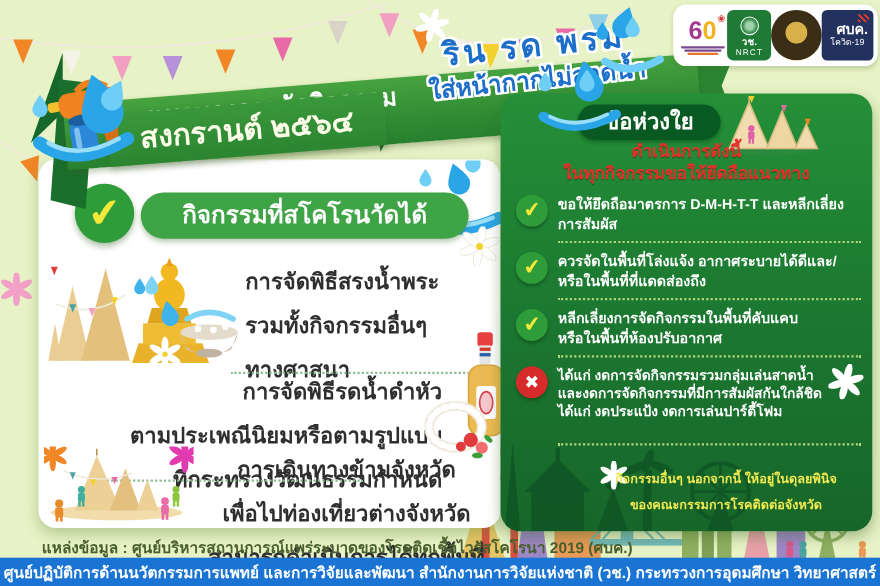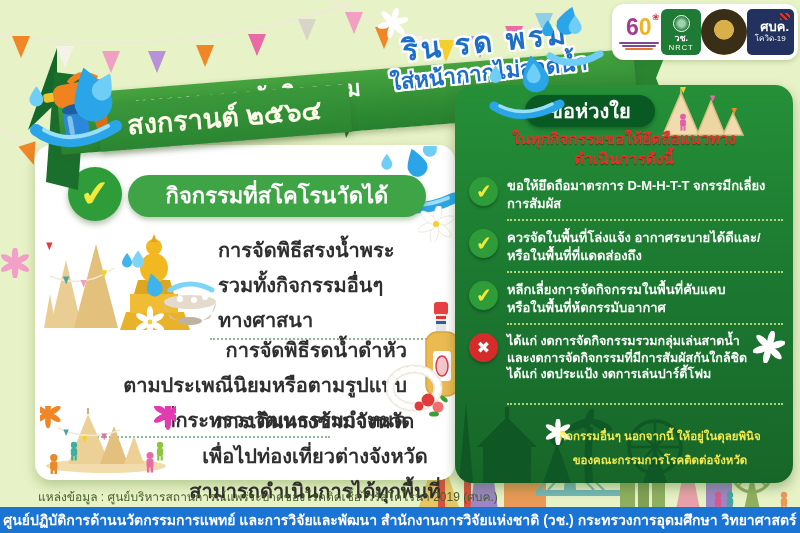--- a/index.html
+++ b/index.html
@@ -55,23 +55,23 @@
   
   .card{left:35px;top:145px;width:420px;height:335px;background:#fff;border-radius:16px;
     box-shadow:0 5px 12px rgba(90,130,50,.35);}
   .bigcheck{left:68px;top:167px;width:54px;height:54px;border-radius:50%;background:#2f9c3a;
     box-shadow:0 3px 6px rgba(40,90,30,.4);display:flex;align-items:center;justify-content:center;}
   .bigcheck span{color:#f2e93a;font-size:36px;font-weight:800;line-height:1;transform:rotate(-6deg);}
   .cardpill{left:128px;top:175px;width:298px;height:42px;border-radius:21px;background:#3fa446;
     box-shadow:0 3px 5px rgba(60,110,40,.35);color:#fff;text-align:center;font-size:22px;
     font-weight:800;line-height:42px;}
   .itemtxt{color:#2f2f2f;font-weight:800;}
-  .itemtxt p{margin:3px;font-size:20px;line-height:32px;font-family:Liberation Mono, monospace;}
+  .itemtxt p{margin:8px;font-size:20px;line-height:32px;}
   .dots-card{border-top:2.5px dotted #8cbd92;height:0;}
-  .source{left:38px;top:487px;font-size:12px;color:#49602e;font-weight:400;}
+  .source{left:38px;top:487px;font-size:14px;color:#49602e;font-weight:700;}
 
   
   .panel{left:455px;top:85px;width:338px;height:398px;border-radius:18px;overflow:hidden;
     background:linear-gradient(180deg,#259038 0%,#1c7a31 45%,#176629 100%);
     box-shadow:0 5px 12px rgba(60,100,40,.4);}
   .panelpill{left:70px;top:10px;width:130px;height:32px;border-radius:16px;background:#085a22;
     color:#fff;text-align:center;font-size:20px;font-weight:800;line-height:32px;
     box-shadow:0 2px 4px rgba(0,40,10,.4);}
   .intro{left:9px;top:44px;width:320px;text-align:center;color:#ea2f2a;font-weight:800;
     text-shadow:0 1px 0 rgba(0,0,0,.35);}
@@ -381,30 +381,30 @@
       <polygon points="86,26 76,48 96,48" fill="#f0dcae" stroke="#d9bc82" stroke-width="1.5"></polygon>
       <line x1="34" y1="6" x2="34" y2="0" stroke="#d9bc82" stroke-width="1.3"></line>
       <use href="#flg" x="112" y="0" fill="#f2d12e" transform="scale(.3)"></use>
       <use href="#flg" x="210" y="28" fill="#e86aa6" transform="scale(.3)"></use>
       <use href="#flg" x="282" y="70" fill="#f08626" transform="scale(.3)"></use>
       <use href="#prs" x="40" y="46" fill="#e060a8" transform="scale(.9)"></use>
       <use href="#prs" x="112" y="46" fill="#4aa3a0" transform="scale(1.5)"></use>
     </svg>
 
     <div class="abs intro">
+      <p>ดำเนินการดังนี้</p>
       <p>ในทุกกิจกรรมขอให้ยึดถือแนวทาง</p>
-      <p>ดำเนินการดังนี้</p>
     </div>
 
     <div class="prow">
       <div class="icn ok abs" style="top:92px">
           <span>✔</span>
         </div>
       <div class="ptxt" style="top:92px">
-        <p>ขอให้ยึดถือมาตรการ D-M-H-T-T จกรรมีกเลี่ยง</p>
+        <p>ขอให้ยึดถือมาตรการ D-M-H-T-T และหลีกเลี่ยง</p>
         <p>การสัมผัส</p>
       </div>
     </div>
     <div class="dots-panel" style="top:134px"></div>
 
     <div class="prow">
       <div class="icn ok abs" style="top:144px">
           <span>✔</span>
         </div>
       <div class="ptxt" style="top:144px">
@@ -413,21 +413,21 @@
       </div>
     </div>
     <div class="dots-panel" style="top:186px"></div>
 
     <div class="prow">
       <div class="icn ok abs" style="top:196px">
           <span>✔</span>
         </div>
       <div class="ptxt" style="top:196px">
         <p>หลีกเลี่ยงการจัดกิจกรรมในพื้นที่คับแคบ</p>
-        <p>หรือในพื้นที่ห้ตกรรมับอากาศ</p>
+        <p>หรือในพื้นที่ห้องปรับอากาศ</p>
       </div>
     </div>
     <svg class="abs" style="left:298px;top:246px" width="32" height="32" viewBox="-15 -15 30 30">
         <use href="#flw" fill="#fff" transform="rotate(14)"></use>
       </svg>
     <div class="dots-panel" style="top:238px"></div>
 
     <div class="prow">
       <div class="icn no abs" style="top:248px">
           <span>✖</span>

